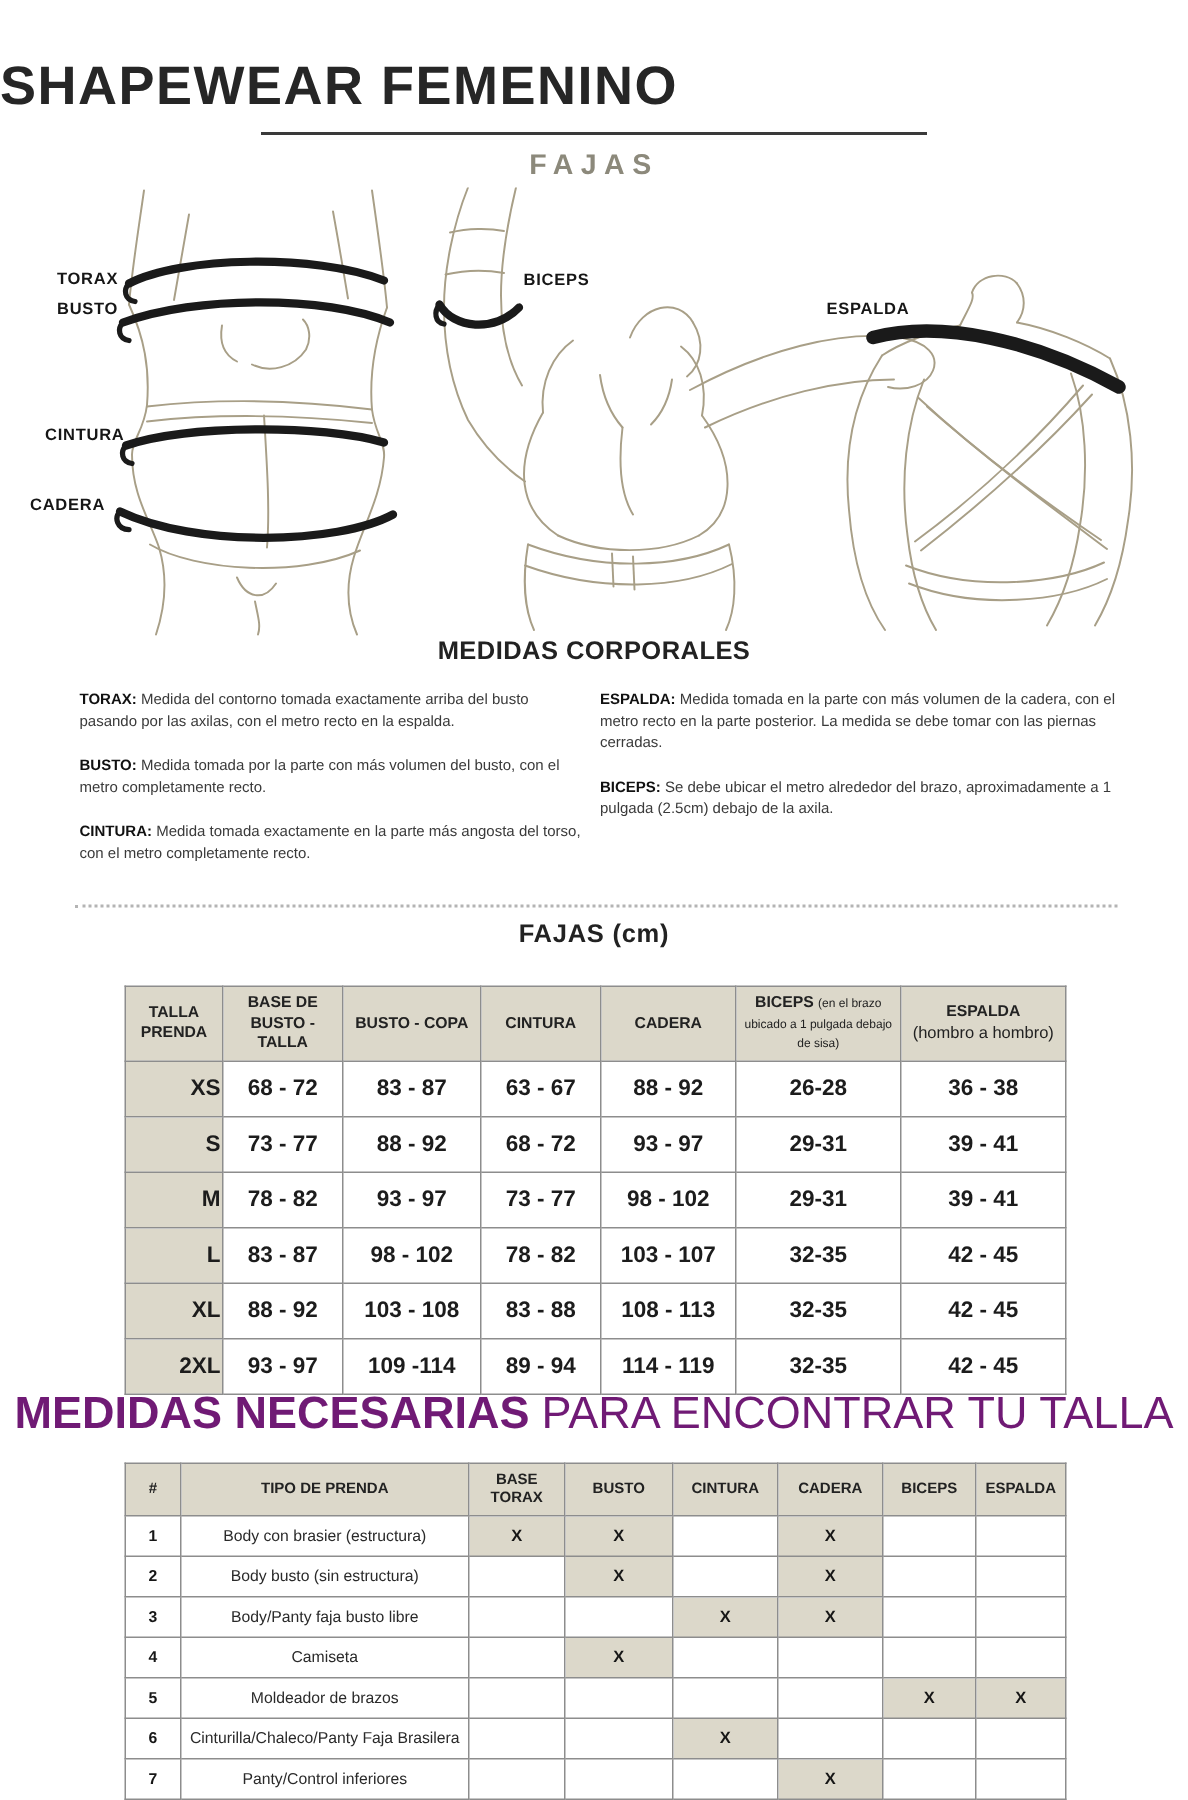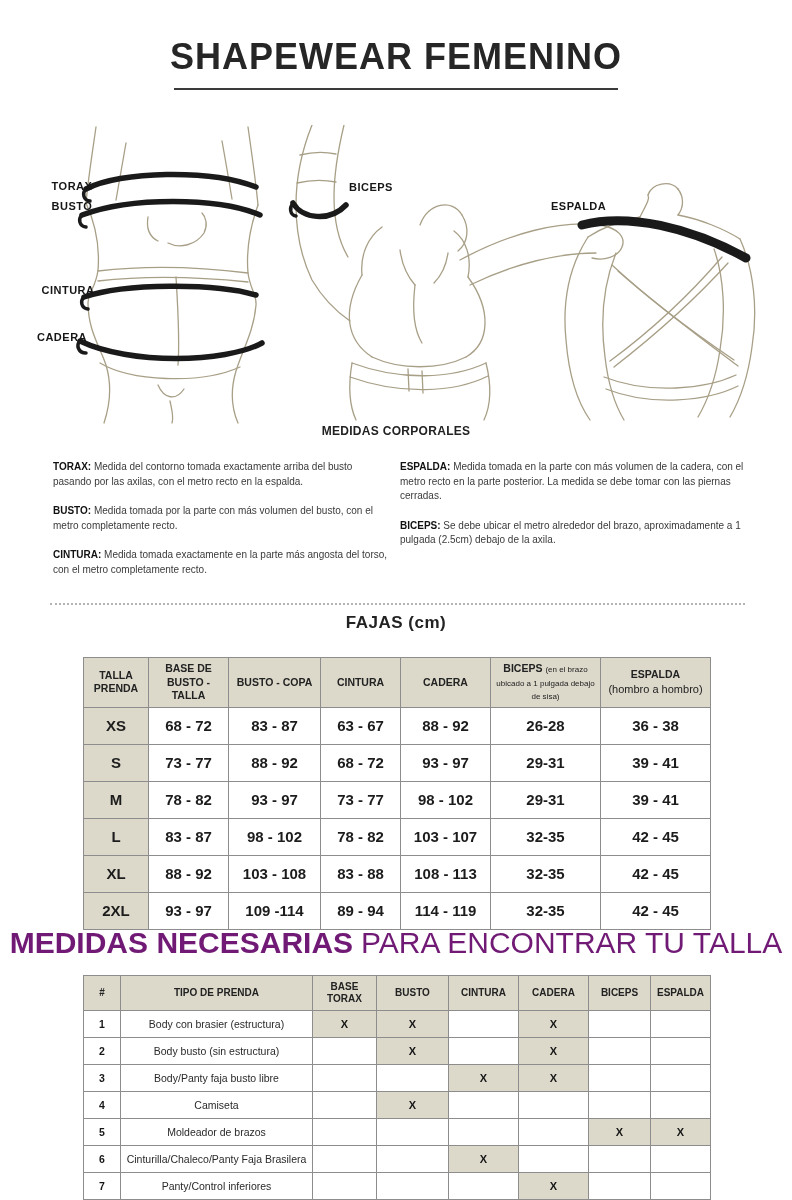--- a/index.html
+++ b/index.html
@@ -1,73 +1,74 @@
 <!DOCTYPE html>
 <html><head>
 <meta charset="utf-8">
 <style>
   html,body{margin:0;padding:0;}
   body{width:792px;height:1200px;background:#ffffff;font-family:"Liberation Sans", sans-serif;color:#1e1e1e;}
   .page{position:relative;width:792px;height:1200px;background:#fff;overflow:hidden;}
 
-  .main-title{position:absolute;top:36px;left:0;width:792px;text-align:center;
+  .main-title{position:absolute;top:36px;left:0;width:792px;
     font-size:36px;font-weight:800;letter-spacing:1px;color:#262626;}
   .title-rule{position:absolute;top:88px;left:174px;width:444px;height:2px;background:#3a3a3a;}
   .subtitle{position:absolute;top:100px;left:0;width:792px;text-align:center;
     font-size:19px;font-weight:700;letter-spacing:5px;color:#8c897b;}
 
   .fig-svg{position:absolute;top:125px;left:0;}
   .tan{stroke:#a89f87;fill:none;stroke-width:1.3;stroke-linecap:round;}
   .band{stroke:#1a1a1a;fill:none;stroke-width:5.5;stroke-linecap:round;}
   .band-hook{stroke:#1a1a1a;fill:none;stroke-width:3.5;stroke-linecap:round;}
   .band-thick{stroke:#1a1a1a;fill:none;stroke-width:9;stroke-linecap:round;}
 
   .fig-label{position:absolute;font-size:11px;font-weight:700;letter-spacing:.5px;color:#161616;}
-  .lbl-right{text-align:center;}
+  .lbl-right{text-align:left;}
 
   .section-heading{position:absolute;left:0;width:792px;text-align:center;font-weight:800;color:#222;}
-  .medidas-heading{top:424px;font-size:12px;letter-spacing:.3px;}
+  .medidas-heading{top:424px;font-size:17px;letter-spacing:.3px;}
 
   .defs{position:absolute;top:460px;left:53px;width:692px;display:grid;
     grid-template-columns:340px 345px;column-gap:7px;}
   .def-col .def{margin:0 0 15px 0;font-size:10px;line-height:1.45;color:#3a3a3a;}
   .def b{color:#111;}
 
   .dotted-sep{position:absolute;top:603px;left:50px;width:695px;height:0;border-top:2px dotted #b4b4b4;}
 
   .fajas-heading{top:613px;font-size:17px;letter-spacing:.5px;}
 
   table{border-collapse:collapse;table-layout:fixed;width:627px;}
   td,th{border:1px solid #8d8d8d;overflow:hidden;}
 
   .t1{position:absolute;top:657px;left:83px;}
   .t1 th.hdr{background:#dcd8ca;font-size:10.5px;font-weight:700;padding:4px 2px;line-height:1.3;color:#222;}
   .t1 .note{font-weight:400;font-size:8px;letter-spacing:0;}
   .t1 .note-block{display:block;font-weight:400;font-size:11px;}
   .t1 td{height:34px;text-align:center;font-weight:700;font-size:15px;color:#1c1c1c;}
-  .t1 th.t1-size{background:#dcd8ca;height:34px;text-align:center;font-weight:700;font-size:15px;color:#1c1c1c;}
+  .t1 th.t1-size{background:#dcd8ca;height:34px;text-align:right;font-weight:700;font-size:15px;color:#1c1c1c;}
 
   .necesarias-heading{top:926px;font-size:30px;font-weight:400;color:#701a75;}
   .necesarias-heading .hb{font-weight:800;}
   .necesarias-heading .hr{margin-left:8px;}
 
   .t2{position:absolute;top:975px;left:83px;}
   .t2 th{background:#dcd8ca;font-size:10px;font-weight:700;height:30px;padding:2px;line-height:1.2;color:#222;}
   .t2 td{height:24px;text-align:center;font-size:10.5px;color:#2a2a2a;}
   .t2 .t2-num{font-weight:700;color:#161616;}
   .t2 .mark-cell{font-weight:700;font-size:11px;color:#161616;}
   .t2 .mark-cell.marked{background:#dcd8ca;}
 </style>
 </head>
 <body>
 
 <div class="page">
 
   <div class="main-title">SHAPEWEAR FEMENINO</div>
   <div class="title-rule"></div>
+  <div class="subtitle">FAJAS</div>
 
   <svg class="fig-svg" width="792" height="300" viewBox="0 0 792 300">
 
     <g>
       <path class="tan" d="M96,2 C92,30 88,55 86,78"></path>
       <path class="tan" d="M126,18 C122,40 119,58 116,75"></path>
       <path class="tan" d="M248,2 C252,30 256,58 258,80"></path>
       <path class="tan" d="M222,16 C226,38 229,56 232,74"></path>
       <path class="tan" d="M86,78 C96,100 100,120 98,145 C96,162 88,168 88,178 C88,205 100,222 106,240 C112,260 110,280 104,298"></path>
       <path class="tan" d="M258,80 C250,102 246,124 248,148 C250,164 257,170 256,180 C254,206 242,226 236,246 C230,266 232,284 238,298"></path>

